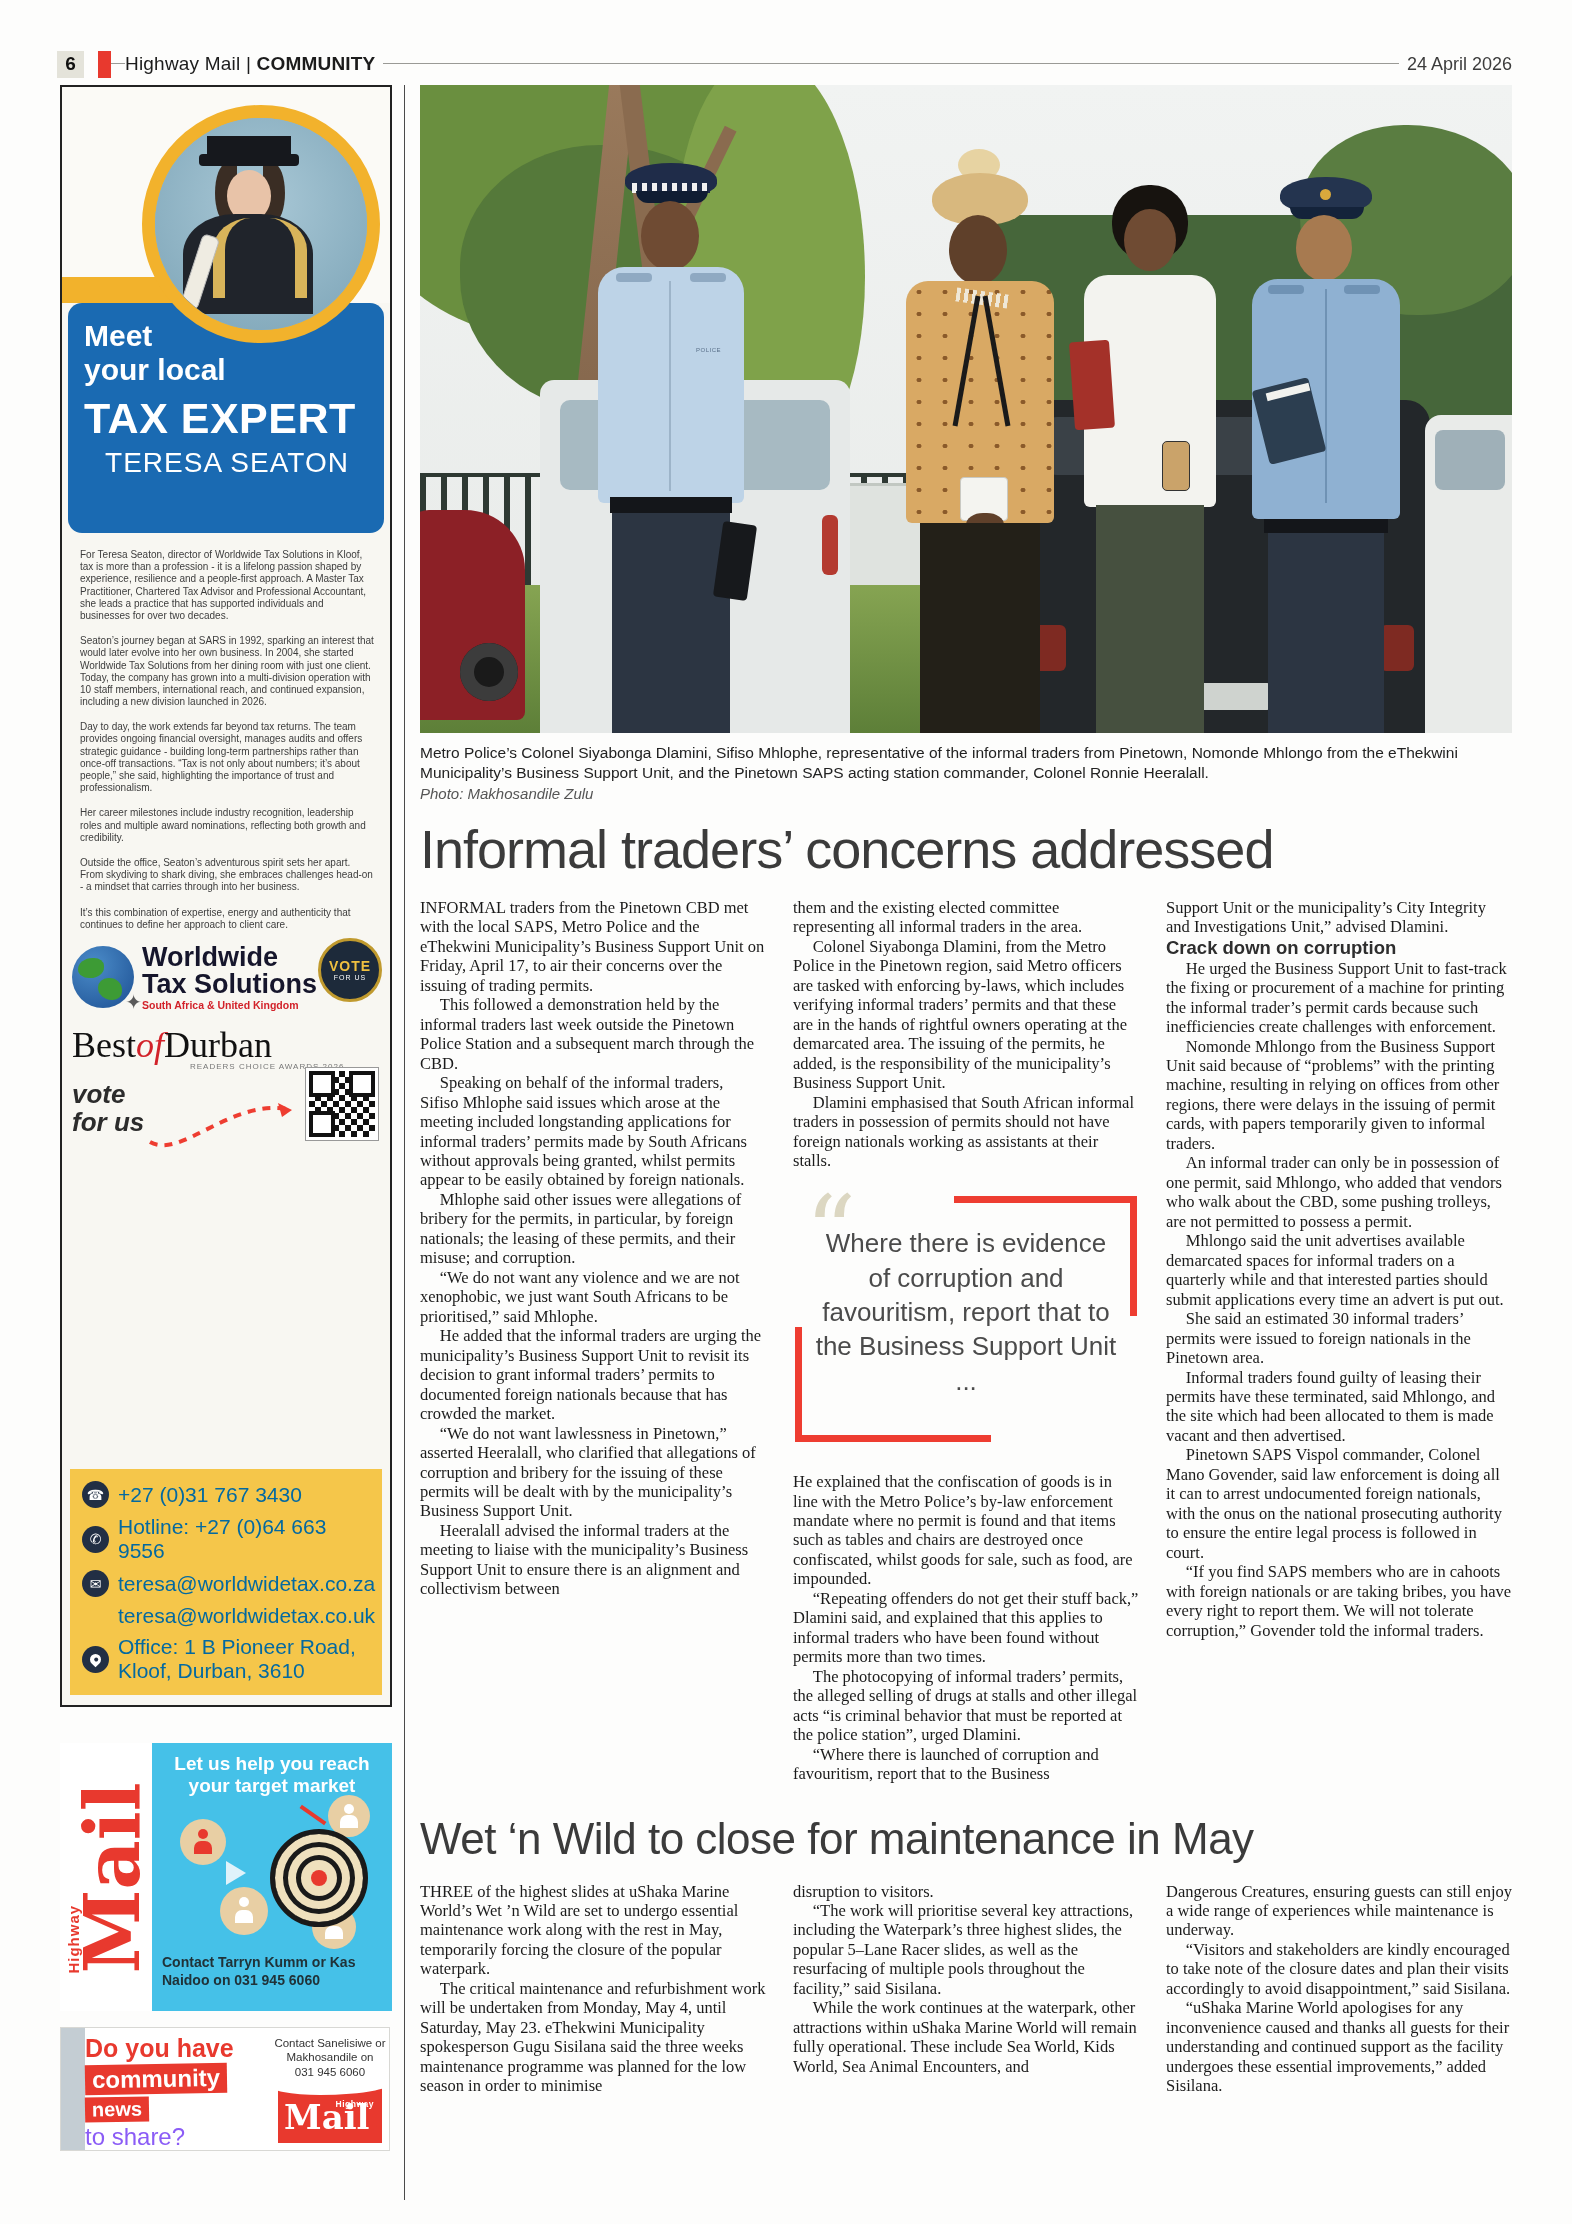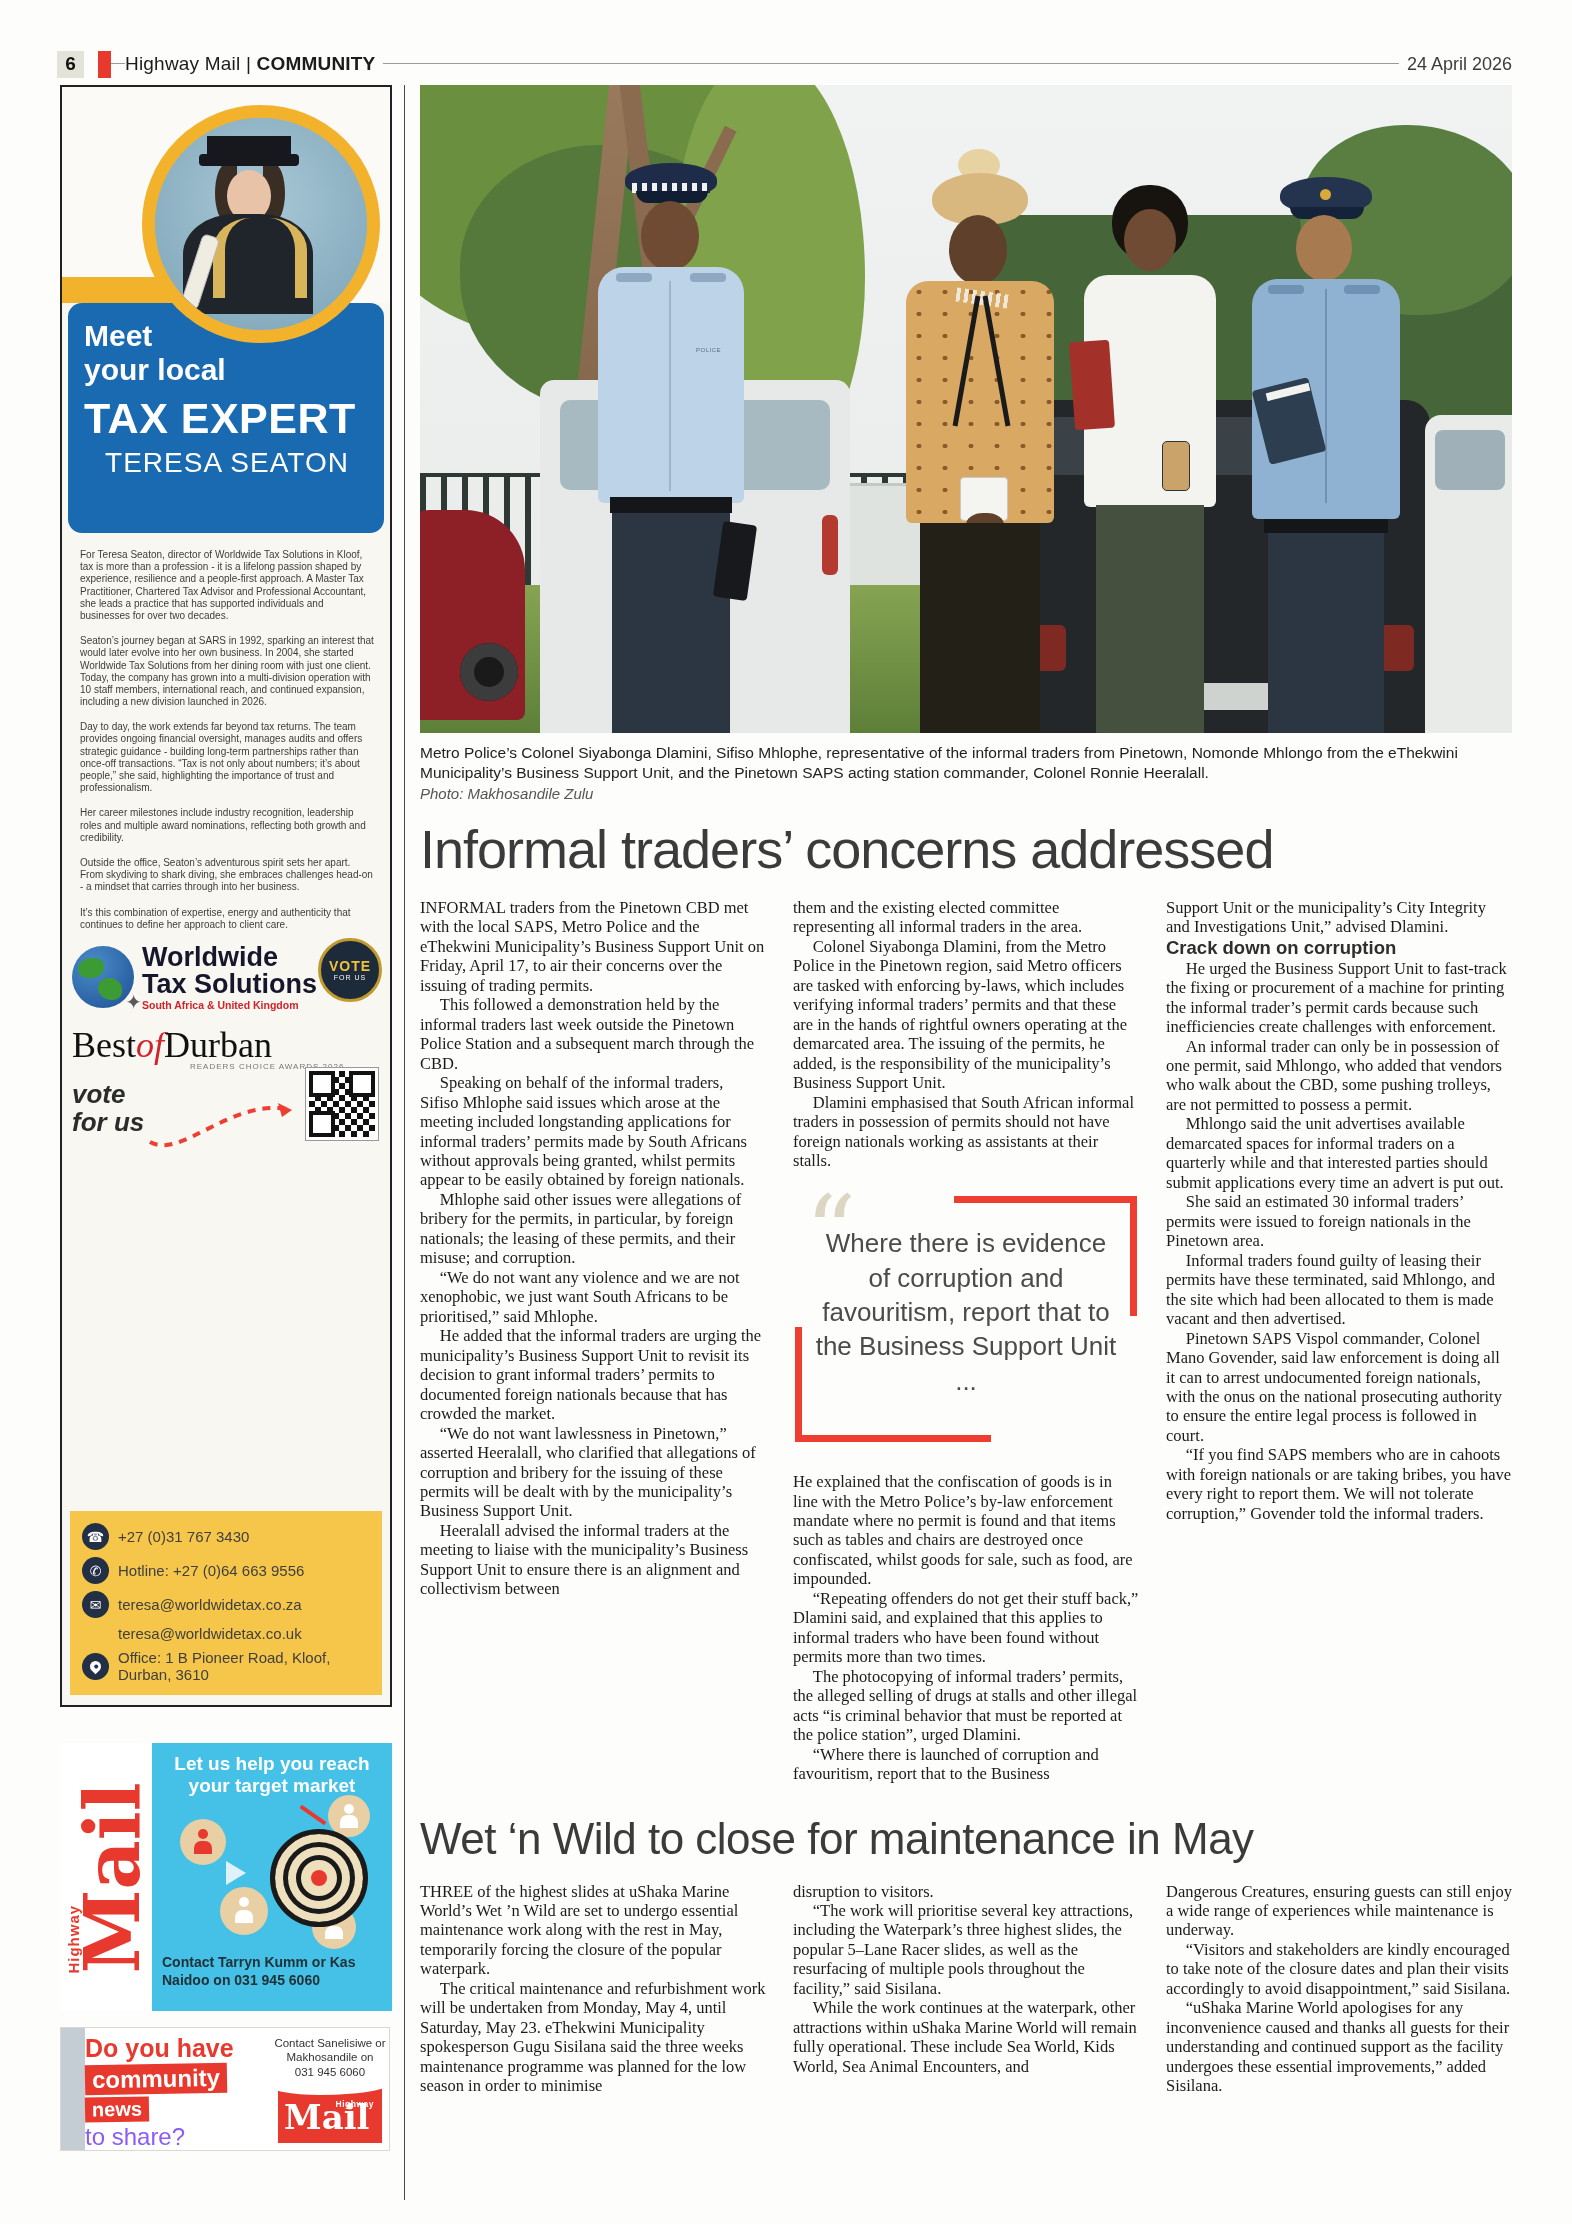--- a/index.html
+++ b/index.html
@@ -67,21 +67,21 @@
   .vote4us{font-size:26px;font-weight:800;font-style:italic;color:#2c2c2c;line-height:1.05;margin-top:10px;}
   .qr{position:absolute;right:2px;top:44px;width:66px;height:66px;background:
       repeating-conic-gradient(#111 0 25%,#fff 0 50%);background-size:12px 12px;border:3px solid #fff;outline:1px solid #999;}
   .qr .eye{position:absolute;width:18px;height:18px;border:4px solid #111;background:#fff;}
   .qr .e1{left:0;top:0;} .qr .e2{right:0;top:0;} .qr .e3{left:0;bottom:0;}
   .arrow-svg{position:absolute;left:70px;top:52px;width:180px;height:80px;}
   .contact-box{position:absolute;left:8px;right:8px;bottom:10px;background:#f5c64a;padding:12px 10px 12px 12px;}
   .c-row{display:flex;align-items:center;margin-bottom:7px;}
   .c-ico{width:27px;height:27px;border-radius:50%;background:#222f44;color:#fff;display:flex;align-items:center;
          justify-content:center;font-size:14px;flex:0 0 auto;margin-right:9px;}
-  .c-txt{font-size:15px;color:#404040;}
+  .c-txt{font-size:21px;color:#0369a1;}
   .c-indent{margin-left:36px;}
   .pin{position:relative;width:11px;height:11px;background:#fff;border-radius:50% 50% 50% 0;transform:rotate(-45deg);}
   .pin:after{content:"";position:absolute;left:3.5px;top:3.5px;width:4px;height:4px;border-radius:50%;background:#222f44;}
 
   
   .target-ad{position:relative;margin-top:36px;width:332px;height:268px;background:#fff;}
   .hm-vert{position:absolute;left:-6px;top:10px;width:100px;height:250px;}
   .hm-vert .inner{position:absolute;left:50%;top:50%;transform:translate(-50%,-50%) rotate(-90deg);white-space:nowrap;}
   .hm-hw{color:#e8392e;font-weight:800;font-size:15px;letter-spacing:1px;}
   .hm-mail{color:#e8392e;font-weight:800;font-size:76px;font-family:"DejaVu Serif",serif;line-height:.8;}
@@ -429,20 +429,21 @@
         </div>
         <p class="pfirst">He explained that the confiscation of goods is in line with the Metro Police’s by-law enforcement mandate where no permit is found and that items such as tables and chairs are destroyed once confiscated, whilst goods for sale, such as food, are impounded.</p>
         <p>“Repeating offenders do not get their stuff back,” Dlamini said, and explained that this applies to informal traders who have been found without permits more than two times.</p>
         <p>The photocopying of informal traders’ permits, the alleged selling of drugs at stalls and other illegal acts “is criminal behavior that must be reported at the police station”, urged Dlamini.</p>
         <p>“Where there is launched of corruption and favouritism, report that to the Business</p>
       </div>
       <div class="col">
         <p class="pfirst">Support Unit or the municipality’s City Integrity and Investigations Unit,” advised Dlamini.</p>
         <p class="subhead">Crack down on corruption</p>
         <p>He urged the Business Support Unit to fast-track the fixing or procurement of a machine for printing the informal trader’s permit cards because such inefficiencies create challenges with enforcement.</p>
+        <p>Nomonde Mhlongo from the Business Support Unit said because of “problems” with the printing machine, resulting in relying on offices from other regions, there were delays in the issuing of permit cards, with papers temporarily given to informal traders.</p>
         <p>An informal trader can only be in possession of one permit, said Mhlongo, who added that vendors who walk about the CBD, some pushing trolleys, are not permitted to possess a permit.</p>
         <p>Mhlongo said the unit advertises available demarcated spaces for informal traders on a quarterly while and that interested parties should submit applications every time an advert is put out.</p>
         <p>She said an estimated 30 informal traders’ permits were issued to foreign nationals in the Pinetown area.</p>
         <p>Informal traders found guilty of leasing their permits have these terminated, said Mhlongo, and the site which had been allocated to them is made vacant and then advertised.</p>
         <p>Pinetown SAPS Vispol commander, Colonel Mano Govender, said law enforcement is doing all it can to arrest undocumented foreign nationals, with the onus on the national prosecuting authority to ensure the entire legal process is followed in court.</p>
         <p>“If you find SAPS members who are in cahoots with foreign nationals or are taking bribes, you have every right to report them. We will not tolerate corruption,” Govender told the informal traders.</p>
       </div>
     </div>
 
     <h2 class="headline2" style="margin:30px 0 0 0;">Wet ‘n Wild to close for maintenance in May</h2>

